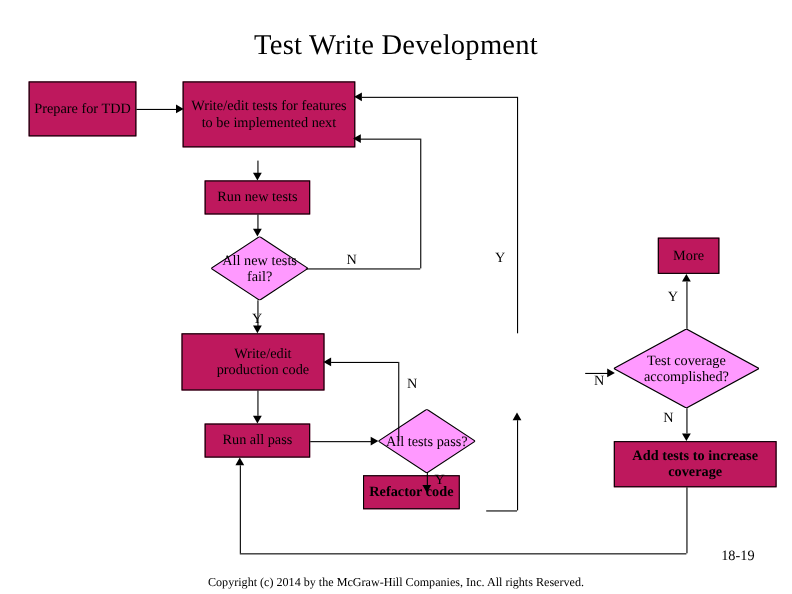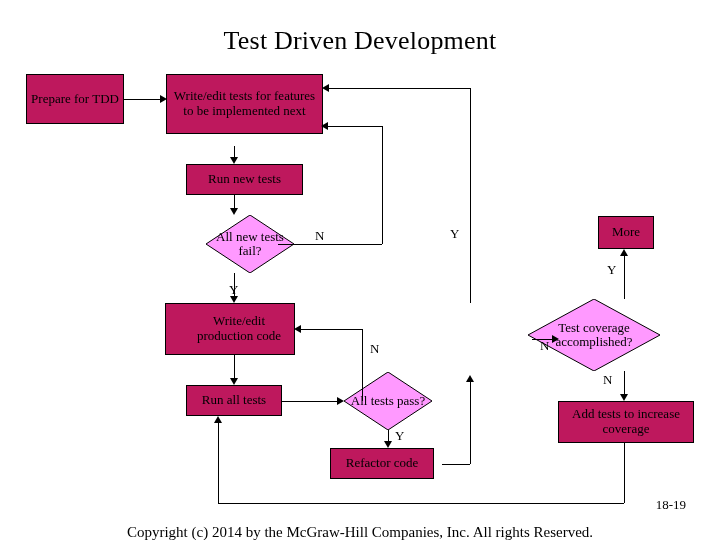--- a/index.html
+++ b/index.html
@@ -112,78 +112,78 @@
     font-size: 13px;
     color: #000000;
   }
   #copyright {
     position: absolute;
     left: 0;
     top: 524px;
     width: 720px;
     text-align: center;
     font-family: "Liberation Serif", serif;
-    font-size: 15px;
+    font-size: 11px;
     color: #000000;
   }
 </style>
 </head>
 <body>
 
 <div id="page">
 
-  <div id="title">Test Driven Development</div>
+  <div id="title">Test Write Development</div>
 
   <div class="node yellow" style="left:26px; top:74px; width:98px; height:50px;">
     <span>Prepare for TDD</span>
   </div>
 
   <div class="node yellow" style="left:166px; top:74px; width:157px; height:60px;">
     <span>Write/edit tests for features to be implemented next</span>
   </div>
 
-  <div class="node yellow" style="left:186px; top:164px; width:117px; height:31px;">
+  <div class="node yellow" style="left:186px; top:164px; width:96px; height:31px;">
     <span>Run new tests</span>
   </div>
 
-  <div class="diamond" style="left:206px; top:215px; width:88px; height:58px;">
+  <div class="diamond" style="left:192px; top:215px; width:88px; height:58px;">
     <svg class="dshape" viewBox="0 0 88 58" preserveAspectRatio="none">
       <polygon points="44,0 88,29 44,58 0,29" fill="#ff99ff" stroke="#000000" stroke-width="1"></polygon>
     </svg>
     <div class="dlabel">All new tests fail?</div>
   </div>
 
   <div class="node yellow" style="left:165px; top:303px; width:130px; height:52px;padding-left:20px;">
     <span>Write/edit production code</span>
   </div>
 
   <div class="node yellow" style="left:186px; top:385px; width:96px; height:31px;">
-    <span>Run all tests</span>
+    <span>Run all pass</span>
   </div>
 
   <div class="diamond" style="left:344px; top:372px; width:88px; height:58px;">
     <svg class="dshape" viewBox="0 0 88 58" preserveAspectRatio="none">
       <polygon points="44,0 88,29 44,58 0,29" fill="#ff99ff" stroke="#000000" stroke-width="1"></polygon>
     </svg>
     <div class="dlabel">All tests pass?</div>
   </div>
 
-  <div class="node yellow" style="left:330px; top:448px; width:104px; height:31px;">
+  <div class="node yellow" style="left:330px; top:432px; width:88px; height:31px;font-weight:bold;">
     <span>Refactor code</span>
   </div>
 
 
-  <div class="diamond" style="left:528px; top:299px; width:132px; height:72px;">
+  <div class="diamond" style="left:558px; top:299px; width:132px; height:72px;">
     <svg class="dshape" viewBox="0 0 132 72" preserveAspectRatio="none">
       <polygon points="66,0 132,36 66,72 0,36" fill="#ff99ff" stroke="#000000" stroke-width="1"></polygon>
     </svg>
     <div class="dlabel">Test coverage accomplished?</div>
   </div>
 
-  <div class="node yellow" style="left:558px; top:401px; width:136px; height:42px;">
+  <div class="node yellow" style="left:558px; top:401px; width:148px; height:42px;font-weight:bold;">
     <span>Add tests to increase coverage</span>
   </div>
 
   <div class="node yellow" style="left:598px; top:216px; width:56px; height:33px;">
     <span>More</span>
   </div>
 
   <div class="edgelabel" style="left:315px; top:228px;">N</div>
   <div class="edgelabel" style="left:229px; top:282px;">Y</div>
   <div class="edgelabel" style="left:450px; top:226px;">Y</div>

